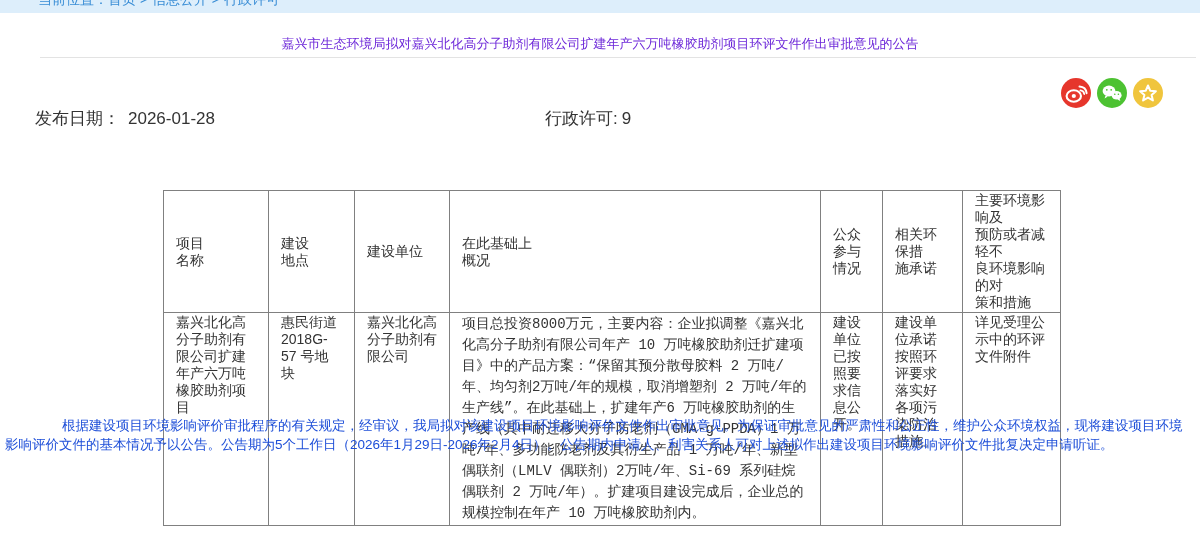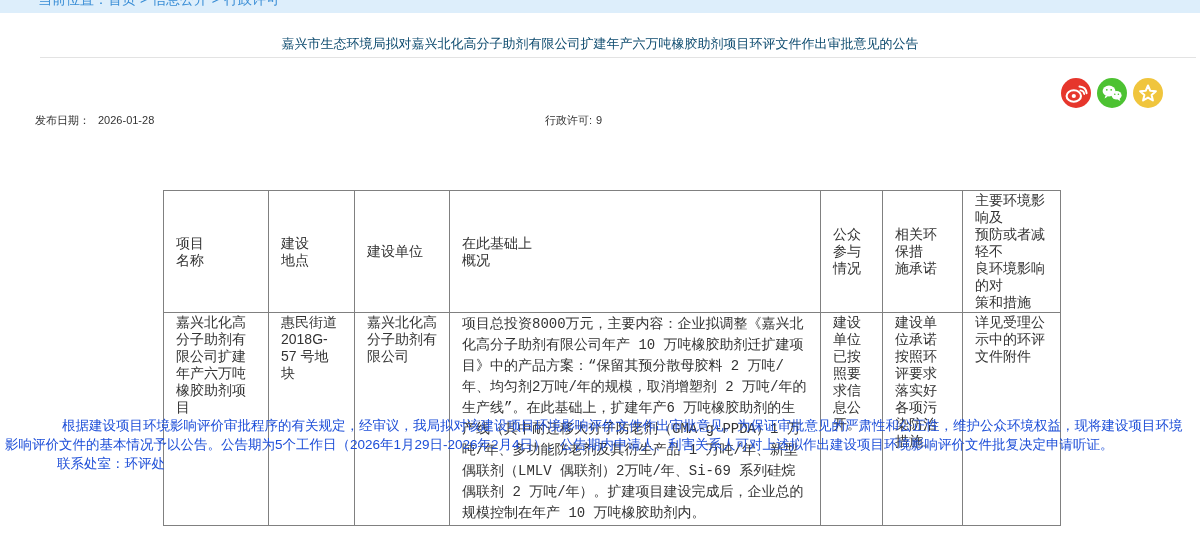--- a/index.html
+++ b/index.html
@@ -29,40 +29,40 @@
     font-size: 14px;
     color: #3a8ed6;
     white-space: nowrap;
     cursor: pointer;
   }
   .doc-title {
     position: absolute;
     top: 35px; left: 0; right: 0;
     text-align: center;
     font-size: 13px;
-    color: #0c4a6e;
+    color: #6d28d9;
   }
   .divider {
     position: absolute;
     top: 57px; left: 40px; right: 4px;
     border-top: 1px solid #e3e3e3;
   }
   .share-row {
     position: absolute;
     top: 78px; right: 37px;
     display: flex;
     gap: 6px;
   }
   .share-btn { width: 30px; height: 30px; cursor: pointer; }
   .share-btn svg { display: block; width: 30px; height: 30px; }
   .meta-row {
     position: absolute;
-    top: 113px; left: 0; right: 0;
+    top: 107px; left: 0; right: 0;
     height: 16px;
-    font-size: 11px;
+    font-size: 17px;
     color: #333;
   }
   .meta-publish { position: absolute; left: 35px; }
   .meta-publish .val { margin-left: 8px; }
   .meta-visits { position: absolute; left: 545px; }
   .meta-visits .val { margin-left: 4px; }
   .meta-source { position: absolute; right: 5px; }
   
   table.approval {
     position: absolute;
@@ -189,16 +189,15 @@
       <td class="overview-cell">项目总投资8000万元，主要内容：企业拟调整《嘉兴北化高分子助剂有限公司年产 10 万吨橡胶助剂迁扩建项目》中的产品方案：“保留其预分散母胶料 2 万吨/年、均匀剂2万吨/年的规模，取消增塑剂 2 万吨/年的生产线”。在此基础上，扩建年产6 万吨橡胶助剂的生产线（其中耐迁移大分子防老剂（GMA-g-PPDA）1 万吨/年、多功能防老剂及其衍生产品 1 万吨/年、新型偶联剂（LMLV 偶联剂）2万吨/年、Si-69 系列硅烷偶联剂 2 万吨/年）。扩建项目建设完成后，企业总的规模控制在年产 10 万吨橡胶助剂内。</td>
       <td>建设单位已按照要求信息公开。</td>
       <td>建设单位承诺按照环评要求落实好各项污染防治措施。</td>
       <td>详见受理公示中的环评文件附件</td>
     </tr>
   </tbody>
     </table>
 
   <div class="announce-block">
     <p>根据建设项目环境影响评价审批程序的有关规定，经审议，我局拟对该建设项目环境影响评价文件作出审批意见。为保证审批意见的严肃性和公正性，维护公众环境权益，现将建设项目环境影响评价文件的基本情况予以公告。公告期为5个工作日（2026年1月29日-2026年2月4日）。公告期内申请人、利害关系人可对上述拟作出建设项目环境影响评价文件批复决定申请听证。</p>
-    <div class="contact-line">联系处室：环评处</div>
   </div>
 
 </div>
 
 </body></html>

